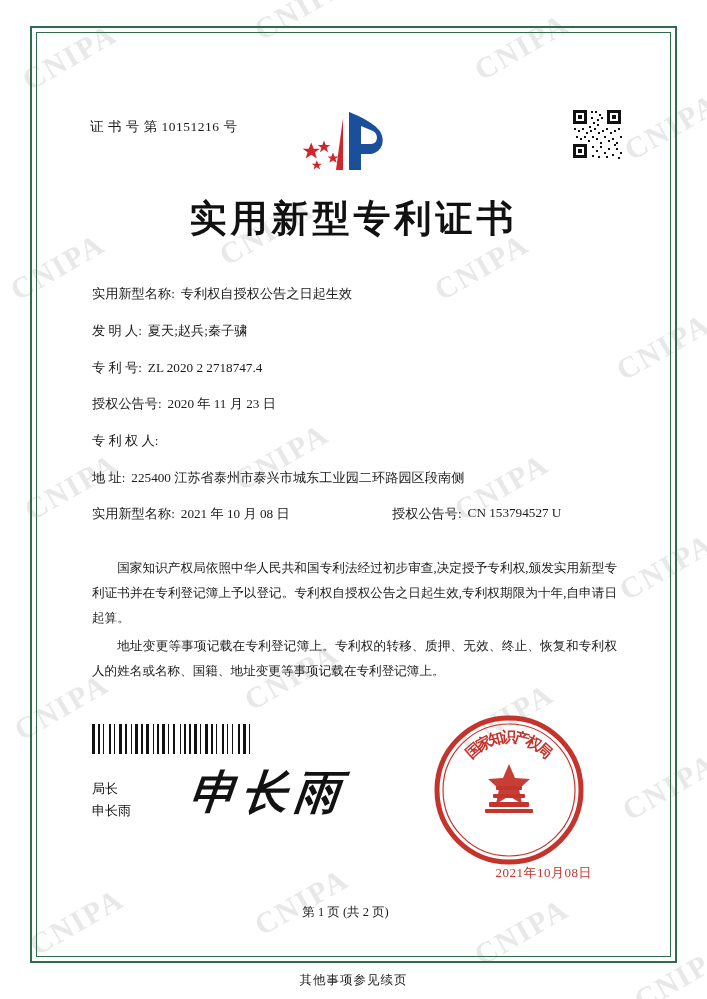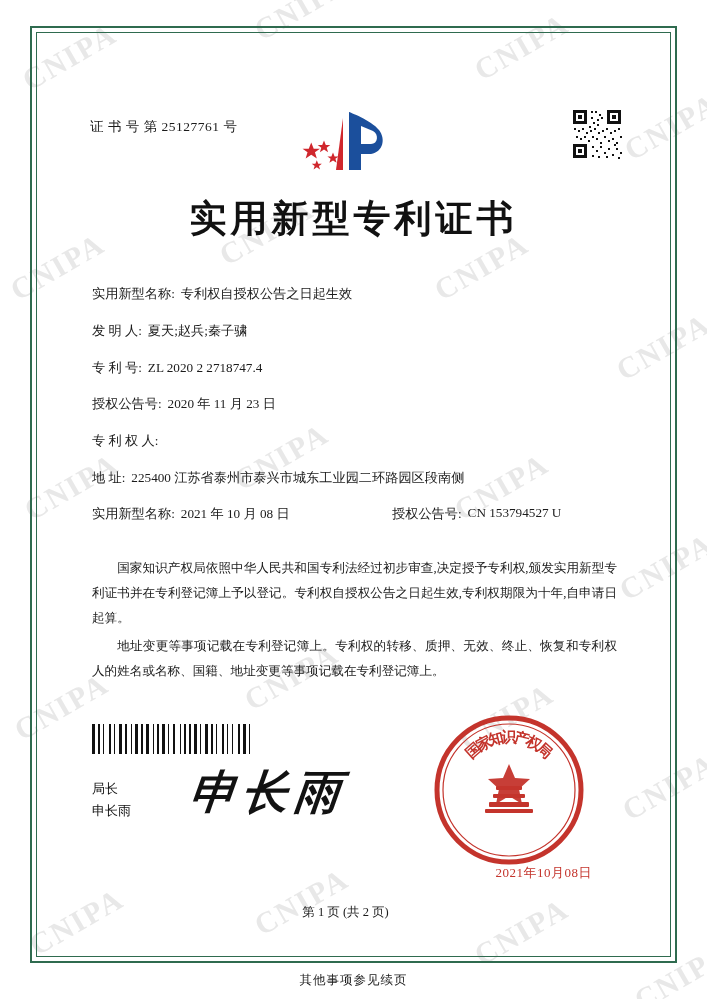--- a/index.html
+++ b/index.html
@@ -257,21 +257,21 @@
     <div class="wm" style="left: 470px; top: 915px;">CNIPA</div>
     <div class="wm" style="left: 630px; top: 960px;">CNIPA</div>
   </div>
 
 <div class="cert-page">
   <div class="frame-outer"></div>
   <div class="frame-inner"></div>
 
   <div class="content">
 
-    <div class="cert-no">证 书 号 第 25127761 号</div>
+    <div class="cert-no">证 书 号 第 10151216 号</div>
 
     <div class="logo">
       <svg viewBox="0 0 150 72" width="150" height="72">
         <path d="M70 66 L70 8 C70 8 92 16 100 26 C107 35 104 48 92 50 L82 50 L82 66 Z" fill="#1b4f9c"></path>
         <path d="M82 22 L82 40 L92 40 C99 40 100 30 94 27 Z" fill="#ffffff"></path>
         <path d="M64 66 L64 14 L57 66 Z" fill="#d0272d"></path>
         <path d="M30 26 l4 10 l10 0 l-8 6 l3 10 l-9 -6 l-9 6 l3 -10 l-8 -6 l10 0 z" fill="#d0272d" transform="scale(0.62) translate(22,36)"></path>
         <path d="M30 26 l4 10 l10 0 l-8 6 l3 10 l-9 -6 l-9 6 l3 -10 l-8 -6 l10 0 z" fill="#d0272d" transform="scale(0.45) translate(70,55)"></path>
         <path d="M30 26 l4 10 l10 0 l-8 6 l3 10 l-9 -6 l-9 6 l3 -10 l-8 -6 l10 0 z" fill="#d0272d" transform="scale(0.40) translate(105,95)"></path>
         <path d="M30 26 l4 10 l10 0 l-8 6 l3 10 l-9 -6 l-9 6 l3 -10 l-8 -6 l10 0 z" fill="#d0272d" transform="scale(0.36) translate(75,130)"></path>

